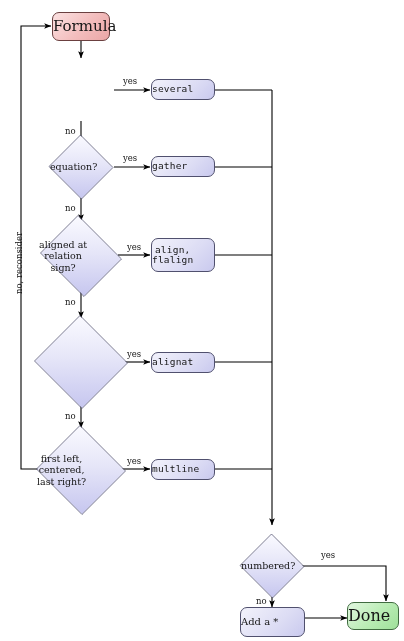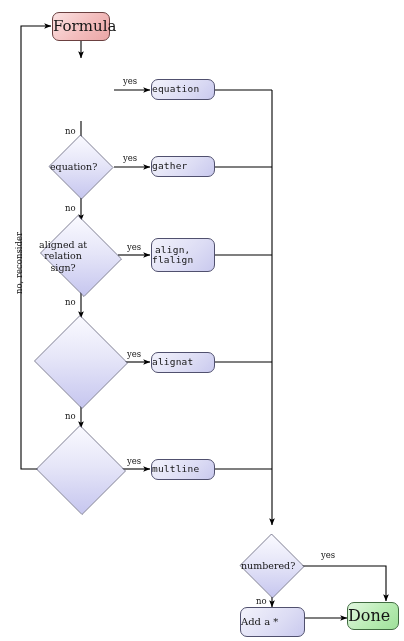--- a/index.html
+++ b/index.html
@@ -157,21 +157,21 @@
       <path d="M305,618 L347,618" marker-end="url(#ah)"></path>
     </g>
   </svg>
 
   <div class="node rbox start" style="left:52px; top:12px; width:58px; height:29px;">
     <span>Formula</span>
   </div>
 
 
   <div class="node rbox env" style="left:151px; top:79px; width:64px; height:21px;">
-    <span>equation</span>
+    <span>several</span>
   </div>
 
   <div class="node diamond" style="left:48px; top:135px; width:66px; height:64px;">
     <div class="dshape"></div>
     <div class="dlabel">equation?</div>
   </div>
 
   <div class="node rbox env" style="left:151px; top:156px; width:64px; height:21px;">
     <span>gather</span>
   </div>
@@ -191,20 +191,23 @@
   <div class="node diamond" style="left:33px; top:316px; width:96px; height:92px;">
     <div class="dshape"></div>
   </div>
 
   <div class="node rbox env" style="left:151px; top:352px; width:64px; height:21px;">
     <span>alignat</span>
   </div>
 
   <div class="node diamond" style="left:35px; top:426px; width:92px; height:88px;">
     <div class="dshape"></div>
+    <div class="dlabel">first left,
+centered,
+last right?</div>
   </div>
 
   <div class="node rbox env" style="left:151px; top:459px; width:64px; height:21px;">
     <span>multline</span>
   </div>
 
   <div class="node diamond" style="left:239px; top:534px; width:66px; height:64px;">
     <div class="dshape"></div>
     <div class="dlabel">numbered?</div>
   </div>

